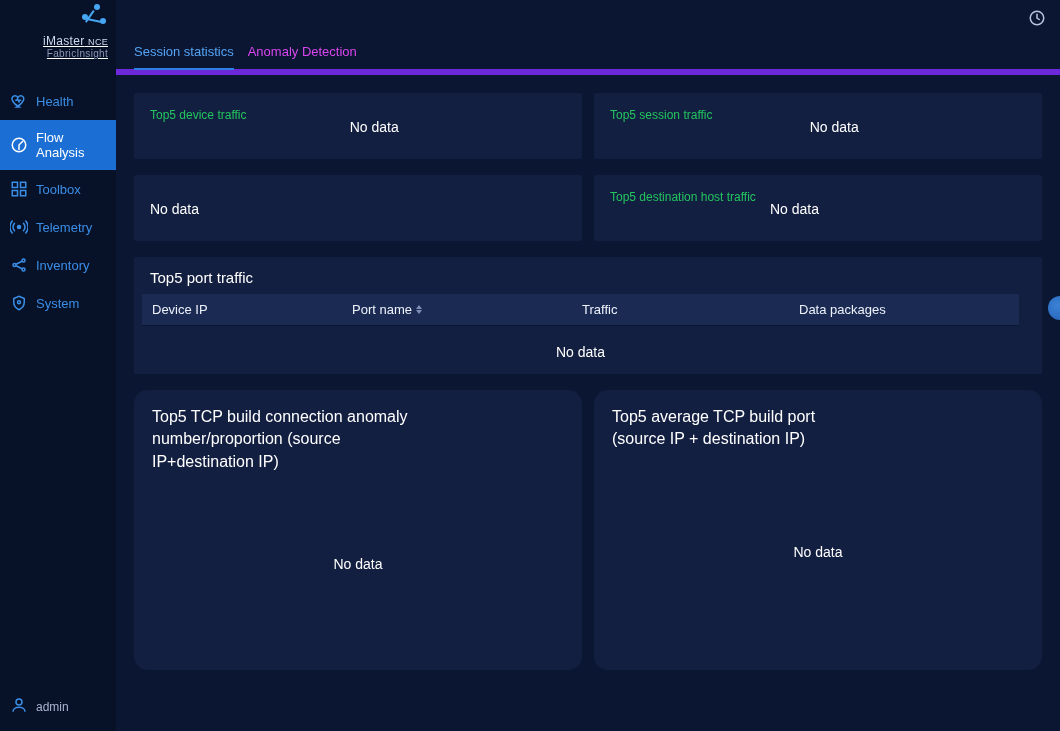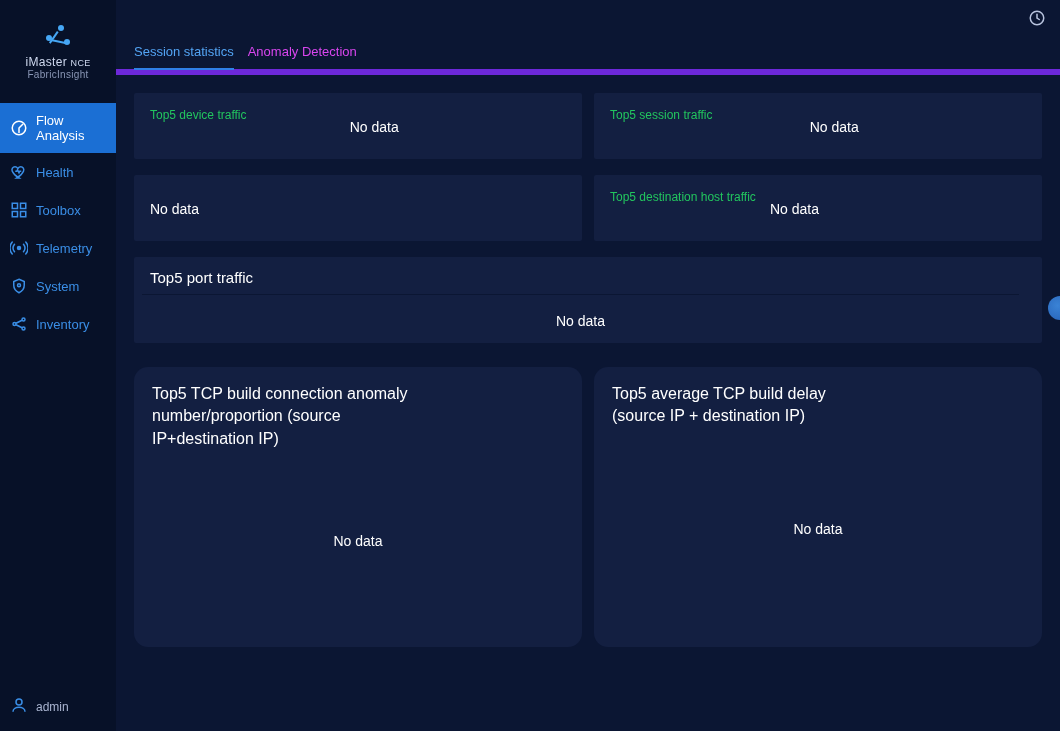--- a/index.html
+++ b/index.html
@@ -15,22 +15,23 @@
     
     .sidebar {
       width: 116px;
       background: #071128;
       display: flex;
       flex-direction: column;
       height: 100%;
       position: relative;
     }
     .logo-area {
-      padding: 25px 8px 8px 8px;
-      text-align: center;
+      padding: 4px 8px 8px 8px;
+      text-align: right;
+      text-decoration: underline;
     }
     .logo-dots {
       display: inline-block;
       position: relative;
       width: 28px;
       height: 22px;
       margin-bottom: 4px;
     }
     .logo-dots .dot {
       position: absolute;
@@ -239,21 +240,20 @@
 
     
     .big-card {
       flex: 1;
       background: #131f41;
       border-radius: 14px;
       padding: 16px 18px;
       min-height: 280px;
       display: flex;
       flex-direction: column;
-      margin-top: 8px;
     }
     .big-card .title {
       font-size: 16px;
       font-weight: 500;
       line-height: 1.4;
       max-width: 260px;
     }
     .big-card .center {
       flex: 1;
       display: flex;
@@ -283,38 +283,38 @@
       <span class="dot d1"></span><span class="dot d2"></span><span class="dot d3"></span>
       <span class="line l1"></span><span class="line l2"></span>
     </span>
     <div class="brand">
       <div class="brand-main"><span>iMaster</span> <span class="nce">NCE</span></div>
       <div class="brand-sub">FabricInsight</div>
     </div>
   </div>
 
   <nav class="nav">
+    <div class="nav-item">
+      <span class="icon">
+        <svg viewBox="0 0 24 24" fill="none" stroke="#3a8ee6" stroke-width="2">
+            <path d="M12 20s-7-4.35-9-9c-1.2-2.8.6-6 3.7-6 2 0 3 1.3 3.8 2.4.8-1.1 1.8-2.4 3.8-2.4 3.1 0 4.9 3.2 3.7 6-2 4.65-9 9-9 9z"></path>
+            <path d="M7 11h2l1-2 2 4 1-2h2"></path>
+          </svg>
+      </span>
+      <span>Health</span>
+    </div>
+
     <div class="nav-item active">
       <span class="icon">
         <svg viewBox="0 0 24 24" fill="none" stroke="#ffffff" stroke-width="2">
             <circle cx="12" cy="12" r="9"></circle>
             <path d="M12 12l5-5M12 12v6" stroke-linecap="round"></path>
           </svg>
       </span>
       <span>Flow Analysis</span>
-    </div>
-
-    <div class="nav-item">
-      <span class="icon">
-        <svg viewBox="0 0 24 24" fill="none" stroke="#3a8ee6" stroke-width="2">
-            <path d="M12 20s-7-4.35-9-9c-1.2-2.8.6-6 3.7-6 2 0 3 1.3 3.8 2.4.8-1.1 1.8-2.4 3.8-2.4 3.1 0 4.9 3.2 3.7 6-2 4.65-9 9-9 9z"></path>
-            <path d="M7 11h2l1-2 2 4 1-2h2"></path>
-          </svg>
-      </span>
-      <span>Health</span>
     </div>
 
     <div class="nav-item">
       <span class="icon">
         <svg viewBox="0 0 24 24" fill="none" stroke="#3a8ee6" stroke-width="2">
             <rect x="3" y="3" width="7" height="7"></rect>
             <rect x="14" y="3" width="7" height="7"></rect>
             <rect x="3" y="14" width="7" height="7"></rect>
             <rect x="14" y="14" width="7" height="7"></rect>
           </svg>
@@ -328,37 +328,37 @@
             <circle cx="12" cy="12" r="2" fill="#3a8ee6"></circle>
             <path d="M6 7a8 8 0 000 10M18 7a8 8 0 010 10M3 4a12 12 0 000 16M21 4a12 12 0 010 16" stroke-linecap="round"></path>
           </svg>
       </span>
       <span>Telemetry</span>
     </div>
 
     <div class="nav-item">
       <span class="icon">
         <svg viewBox="0 0 24 24" fill="none" stroke="#3a8ee6" stroke-width="2">
-            <path d="M12 3l7 3v5c0 5-3 8-7 10-4-2-7-5-7-10V6l7-3z"></path>
-            <circle cx="12" cy="11" r="2"></circle>
-          </svg>
-      </span>
-      <span>System</span>
-    </div>
-
-    <div class="nav-item">
-      <span class="icon">
-        <svg viewBox="0 0 24 24" fill="none" stroke="#3a8ee6" stroke-width="2">
             <circle cx="6" cy="12" r="2"></circle>
             <circle cx="18" cy="6" r="2"></circle>
             <circle cx="18" cy="18" r="2"></circle>
             <path d="M8 11l8-4M8 13l8 4"></path>
           </svg>
       </span>
       <span>Inventory</span>
+    </div>
+
+    <div class="nav-item">
+      <span class="icon">
+        <svg viewBox="0 0 24 24" fill="none" stroke="#3a8ee6" stroke-width="2">
+            <path d="M12 3l7 3v5c0 5-3 8-7 10-4-2-7-5-7-10V6l7-3z"></path>
+            <circle cx="12" cy="11" r="2"></circle>
+          </svg>
+      </span>
+      <span>System</span>
     </div>
   </nav>
 
   <div class="sidebar-footer">
     <span class="icon">
       <svg viewBox="0 0 24 24" fill="none" stroke="#3a8ee6" stroke-width="2">
           <circle cx="12" cy="8" r="4"></circle>
           <path d="M4 21c0-4 4-6 8-6s8 2 8 6"></path>
         </svg>
     </span>
@@ -403,31 +403,49 @@
         <div class="nodata">No data</div>
       </div>
       <div class="card dest">
         <div class="title">Top5 destination host traffic</div>
         <div class="nodata">No data</div>
       </div>
     </div>
 
     <div class="port-card">
       <div class="table-title">Top5 port traffic</div>
+      <div class="table-head">
+        <div class="th device">
+          <span>Device IP</span>
+        </div>
+        <div class="th port">
+          <span>Port name</span>
+          <span class="sort-icon">
+              <span class="tri up"></span>
+              <span class="tri down"></span>
+            </span>
+        </div>
+        <div class="th traff">
+          <span>Traffic</span>
+        </div>
+        <div class="th packs">
+          <span>Data packages</span>
+        </div>
+      </div>
       <div class="table-divider"></div>
       <div class="table-empty">No data</div>
     </div>
 
     <div class="row" style="margin-bottom:0;">
       <div class="big-card">
         <div class="title">Top5 TCP build connection anomaly number/proportion (source IP+destination IP)</div>
         <div class="center">No data</div>
       </div>
       <div class="big-card">
-        <div class="title">Top5 average TCP build delay (source IP + destination IP)</div>
+        <div class="title">Top5 average TCP build port (source IP + destination IP)</div>
         <div class="center">No data</div>
       </div>
     </div>
 
   </div>
 
   <div class="edge-circle"></div>
 </main>
 
 </body></html>

